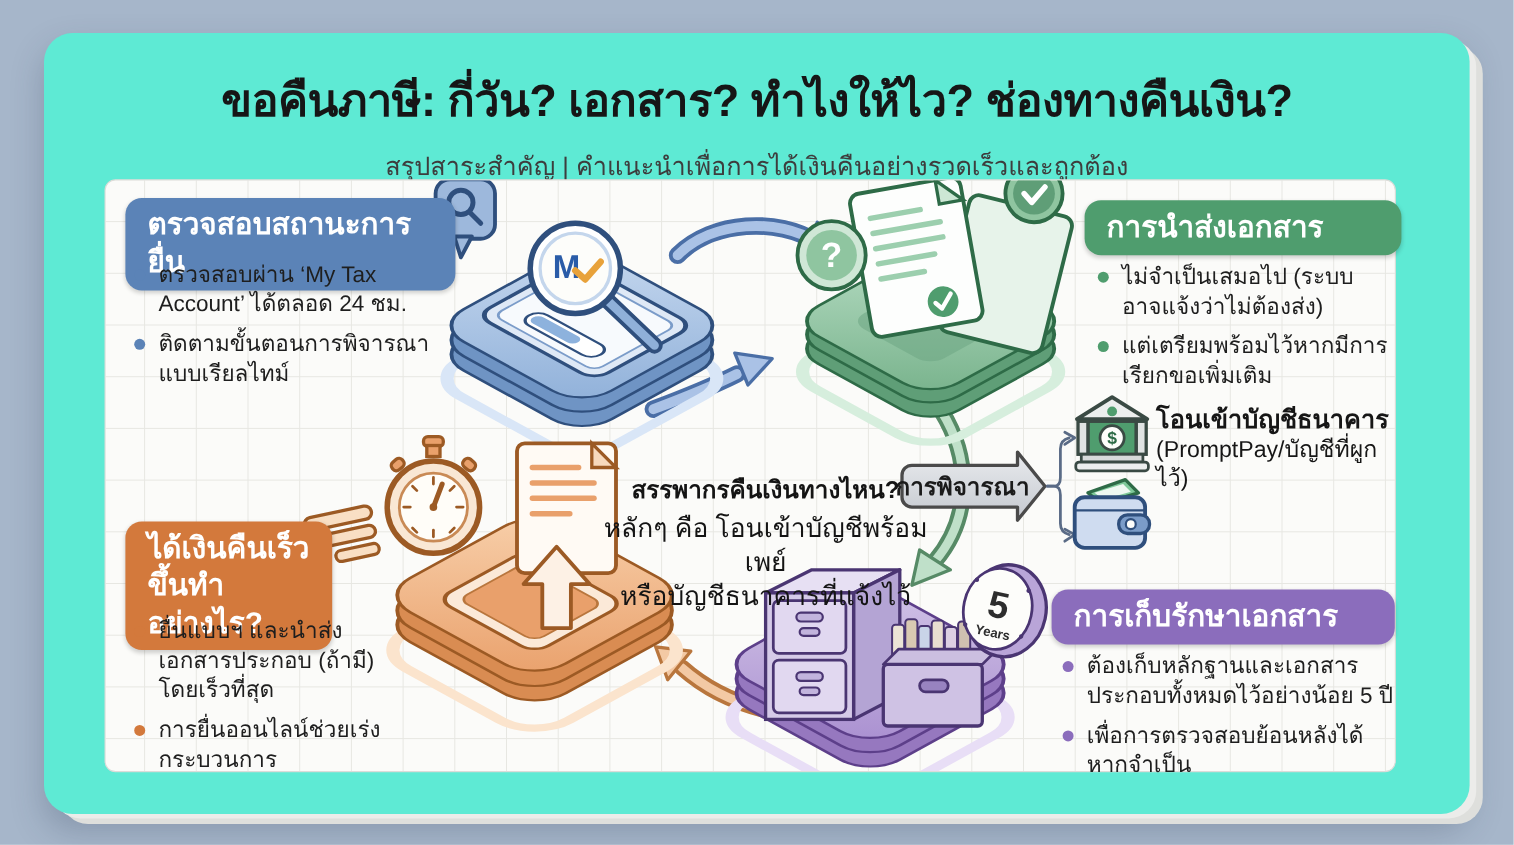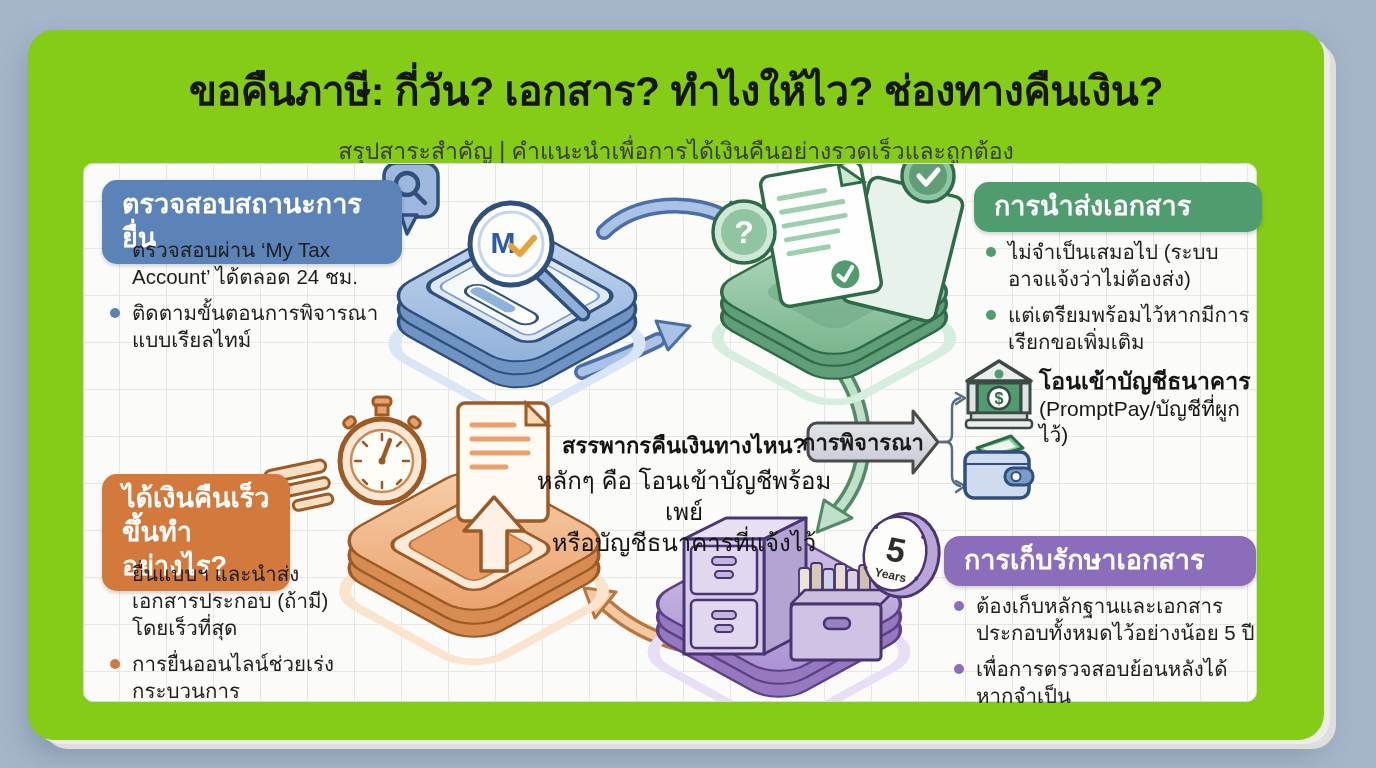--- a/index.html
+++ b/index.html
@@ -1,37 +1,37 @@
 <!DOCTYPE html>
 <html><head>
 <meta charset="utf-8">
 <style>
   html,body{margin:0;padding:0;width:1376px;height:768px;overflow:hidden;
     font-family:"Liberation Sans","DejaVu Sans",sans-serif;}
   body{background:#a6b6ca;}
-  .card{position:absolute;left:28px;top:30px;width:1296px;height:710px;
-    background:#84cc16;border-radius:26px;
+  .card{position:absolute;left:40px;top:30px;width:1296px;height:710px;
+    background:#5eead4;border-radius:26px;
     box-shadow:7px 5px 0 -1px #ececea, 14px 11px 0 -2px #dedfdc, 0 14px 30px rgba(40,55,80,.25);text-decoration:underline;}
   .title{position:absolute;left:0;top:28px;width:100%;text-align:center;
     font-size:41px;font-weight:bold;color:#161616;letter-spacing:-.5px;}
   .subtitle{position:absolute;left:0;top:86px;width:100%;text-align:center;
     font-size:23px;color:#3d3d3d;margin-top:17px;}
   .board{position:absolute;left:55px;top:133px;width:1172px;height:537px;
     background:#fbfbf9;border:1px solid #dcdcd8;border-radius:10px;
     background-image:
       linear-gradient(#e7e7e2 1px,transparent 1px),
       linear-gradient(90deg,#e7e7e2 1px,transparent 1px);
     background-size:47px 47px;background-position:-12px -10px;}
   .pill{position:absolute;border-radius:15px;color:#fff;font-weight:bold;
     font-size:27px;line-height:1.25;padding:8px 20px;box-sizing:border-box;
     box-shadow:0 2px 4px rgba(0,0,0,.18);}
   .pill.blue{background:#5b83b7;}
   .pill.green{background:#4f9d6e;}
   .pill.orange{background:#d3793c;}
-  .pill.purple{background:#8b6dbc;border-radius:16px;}
+  .pill.purple{background:#8b6dbc;}
   ul.bul{position:absolute;margin:0;padding:0;list-style:none;font-size:20.5px;
     color:#1e1e1e;line-height:1.32;}
   ul.bul li{position:relative;padding-left:26px;margin-bottom:9px;}
   ul.bul li::before{content:'';position:absolute;left:4px;top:9px;width:10px;height:10px;
     border-radius:50%;}
   ul.bul.blue li::before{background:#5b83b7;}
   ul.bul.green li::before{background:#4f9d6e;}
   ul.bul.orange li::before{background:#d3793c;}
   ul.bul.purple li::before{background:#8b6dbc;}
   .centerText{position:absolute;left:440px;top:231px;width:320px;text-align:center;color:#141414;}

